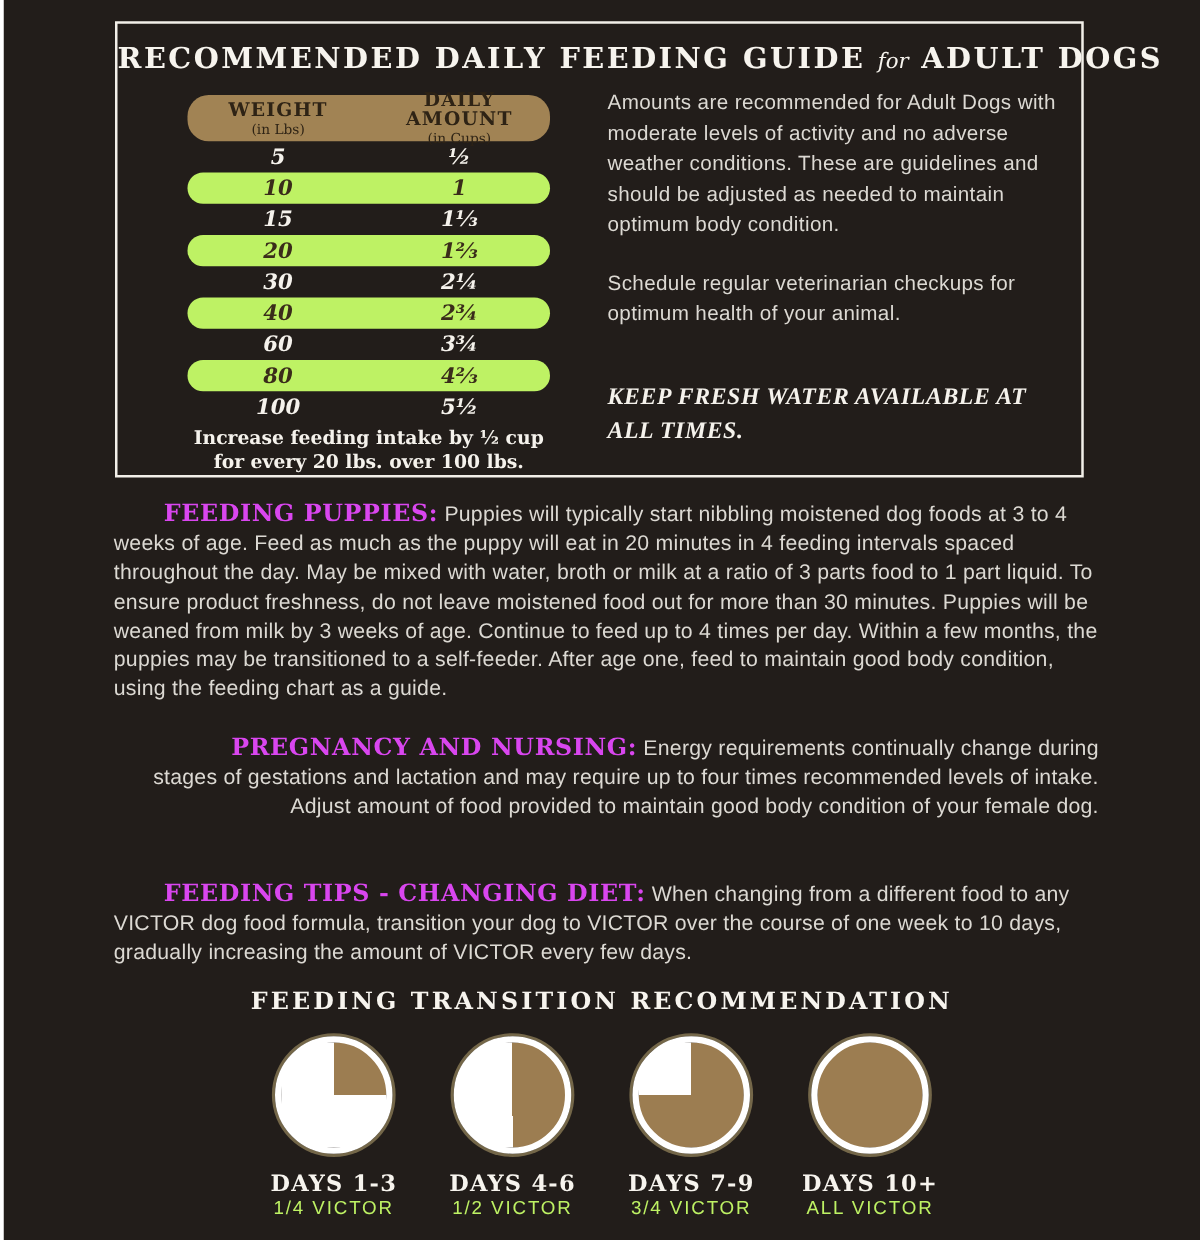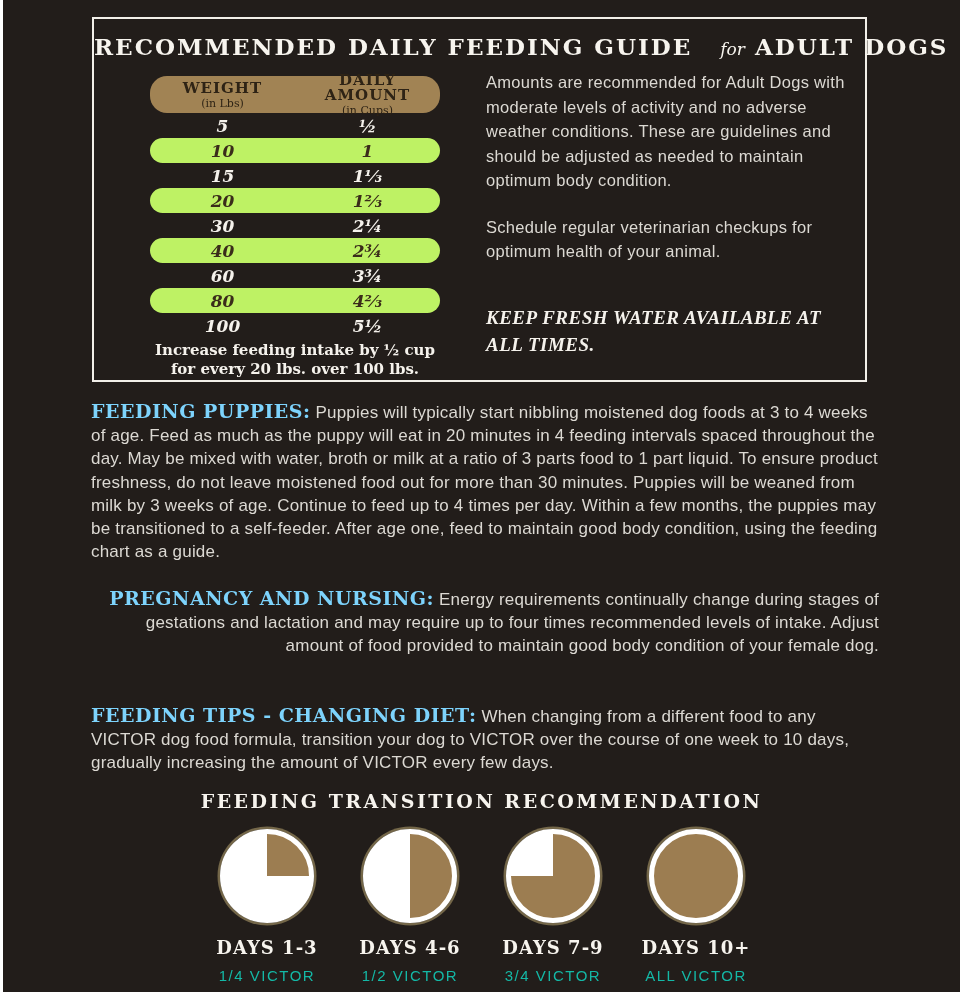--- a/index.html
+++ b/index.html
@@ -16,21 +16,21 @@
     position:absolute;left:89px;top:17px;width:771px;height:361px;
     border:2px solid #f2efe9;
   }
   .guide-title{
     position:absolute;left:0;top:14px;width:100%;text-align:center;
     font-family:"DejaVu Serif",serif;font-weight:bold;color:#f7f4ee;
     font-size:23px;letter-spacing:2px;white-space:nowrap;
   }
   .guide-title .for-word{
     font-family:"DejaVu Serif",serif;font-style:italic;font-weight:normal;
-    font-size:17px;letter-spacing:0;text-transform:lowercase;margin-left:18px;
+    font-size:17px;letter-spacing:0;text-transform:lowercase;
   }
   
   .feed-table{position:absolute;left:56px;top:57px;width:290px;}
   .ft-head{
     display:flex;background:#a18354;border-radius:17px;height:37px;
     align-items:center;color:#2e2315;
   }
   .ft-head .cell{flex:1;text-align:center;line-height:1;}
   .ft-head .lbl{
     font-family:"DejaVu Serif",serif;font-weight:bold;font-size:15px;letter-spacing:1px;display:block;
@@ -53,21 +53,21 @@
   .notes{position:absolute;left:392px;top:51px;width:372px;}
   .notes p{margin:0 0 22px 0;font-size:16.5px;line-height:24.5px;color:#dcd9d3;letter-spacing:.3px;}
   .notes p.water{
     font-family:Liberation Serif, serif;font-weight:bold;font-style:italic;
     font-size:19px;line-height:27px;color:#f5f2ec;letter-spacing:.5px;margin-top:40px;
   }
   
   .section{position:absolute;left:88px;width:788px;font-size:17px;line-height:23.2px;color:#dcd9d3;letter-spacing:.2px;}
   .section .hd{
     font-family:"DejaVu Serif",serif;font-weight:bold;font-style:normal;
-    font-size:19px;color:#7dd3fc;letter-spacing:.5px;
+    font-size:19px;color:#d946ef;letter-spacing:.5px;margin-left:40px;
   }
   .sec-puppies{top:400px;}
   .sec-pregnancy{top:587px;text-align:right;}
   .sec-tips{top:704px;}
   
   .transition-title{
     position:absolute;left:0;top:790px;width:100%;text-align:center;
     font-family:"DejaVu Serif",serif;font-weight:bold;color:#f7f4ee;
     font-size:19px;letter-spacing:2.5px;
   }
@@ -81,21 +81,21 @@
     border:5px solid #ffffff;
     box-shadow:0 0 0 2.5px #746749;
     margin:3px auto 0 auto;
     background:#ffffff;
   }
   .pie-days{
     margin-top:14px;font-family:"DejaVu Serif",serif;font-weight:bold;
     font-size:18px;color:#f7f4ee;letter-spacing:1px;
   }
   .pie-amt{
-    margin-top:9px;font-size:15px;color:#14b8a6;letter-spacing:1.5px;
+    margin-top:0;font-size:15px;color:#bef264;letter-spacing:1.5px;
   }
 </style>
 </head>
 <body>
 
 <div class="panel">
 
   <div class="guide-box">
     <div class="guide-title">
       <span>RECOMMENDED DAILY FEEDING GUIDE</span>

